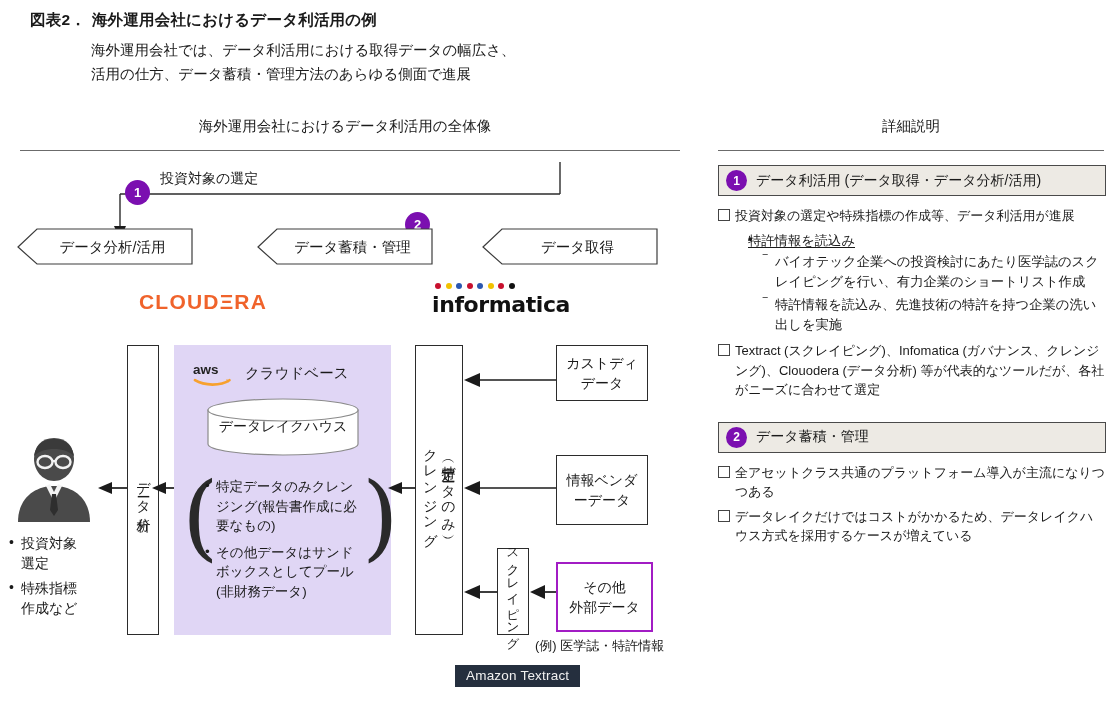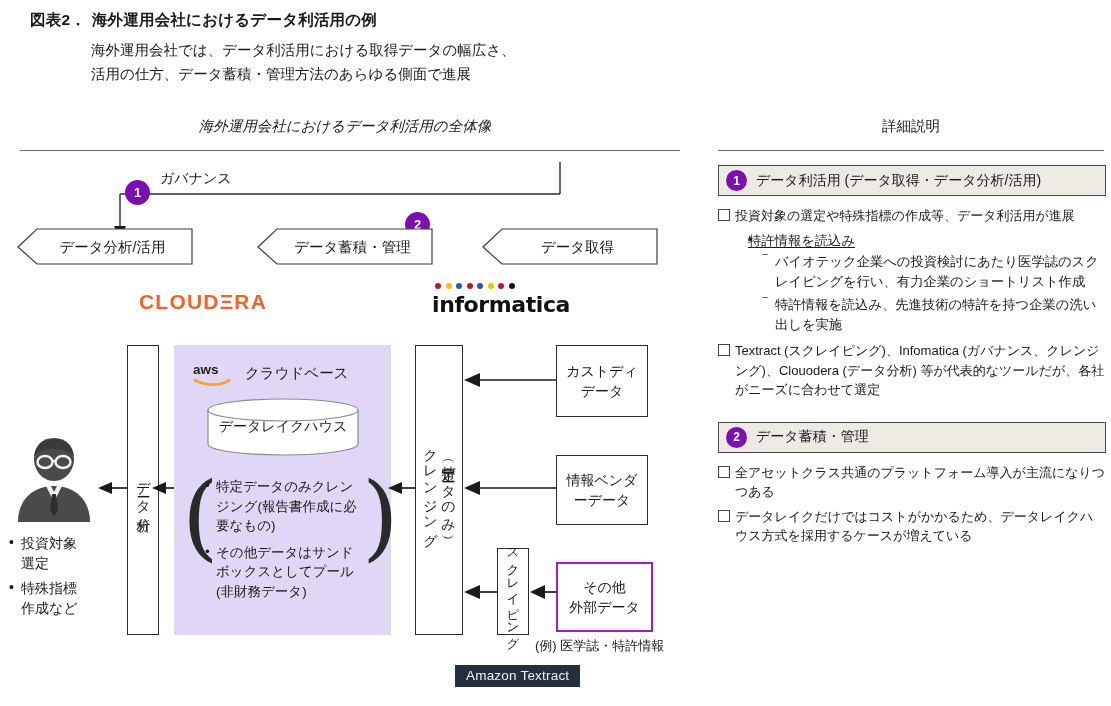--- a/index.html
+++ b/index.html
@@ -15,21 +15,21 @@
   .abs{position:absolute;}
 
   
   #title-block{left:30px;top:10px;width:680px;}
   #fig-title{font-size:15.5px;font-weight:bold;letter-spacing:.2px;line-height:1.3;}
   #fig-title .num{margin-right:6px;}
   #fig-sub{margin-top:9px;margin-left:61px;font-size:14.5px;line-height:1.62;font-weight:normal;}
 
   
   .col-head{text-align:center;font-size:14.5px;font-weight:normal;}
-  #left-head{left:0px;top:117px;width:690px;font-style:italic;}
+  #left-head{left:0px;top:117px;width:690px;}
   #right-head{left:715px;top:117px;width:392px;}
   .rule{position:absolute;height:0;border-top:1.6px solid #6b6b6b;}
   #left-rule{left:20px;top:150px;width:660px;}
   #right-rule{left:718px;top:150px;width:386px;}
   .chev-wrap{position:absolute;}
   .chev-wrap svg{position:absolute;left:0;top:0;overflow:visible;}
   .chev-label{position:absolute;left:0;top:0;width:100%;height:100%;
     display:flex;align-items:center;justify-content:center;
     font-size:14.5px;white-space:nowrap;padding-left:14px;box-sizing:border-box;}
 
@@ -136,21 +136,21 @@
 <div class="abs col-head" id="right-head">詳細説明</div>
 <div class="rule" id="right-rule"></div>
 
 <svg class="abs" style="left:0;top:160px;width:700px;height:100px;">
   <path d="M120,34 L560,34" stroke="#2b2b2b" stroke-width="1.4" fill="none"></path>
   <path d="M560,34 L560,2" stroke="#2b2b2b" stroke-width="1.4" fill="none"></path>
   <path d="M120,34 L120,68" stroke="#2b2b2b" stroke-width="1.4" fill="none"></path>
   <polygon points="120,80 114,66 126,66" fill="#1b1b1b"></polygon>
 </svg>
 
-<div id="flow-label">ガバナンス</div>
+<div id="flow-label">投資対象の選定</div>
 <div class="badge abs" style="left:125px;top:180px;">1</div>
 <div class="badge abs" style="left:405px;top:212px;">2</div>
 
 <div class="chev-wrap" style="left:18px;top:229px;width:175px;height:36px;">
   <svg width="175" height="36" viewBox="0 0 175 36">
       <polygon points="0,18 19,0 174,0 174,35 19,35" fill="#ffffff" stroke="#3c3c3c" stroke-width="1.2"></polygon>
     </svg>
   <div class="chev-label">データ分析/活用</div>
 </div>
 
@@ -217,21 +217,21 @@
   <div style="display:flex;flex-direction:row-reverse;">
     <div class="vtext">（特定データのみ）</div>
     <div class="vtext">クレンジング</div>
   </div>
 </div>
 
 <div class="vbox" style="left:497px;top:548px;width:32px;height:87px;">
   <div class="vtext small">スクレイピング</div>
 </div>
 
-<div class="pbox" style="left:556px;top:345px;width:92px;height:72px;white-space:pre-line;">カストディ
+<div class="pbox" style="left:556px;top:345px;width:92px;height:56px;white-space:pre-line;">カストディ
 データ</div>
 <div class="pbox" style="left:556px;top:455px;width:92px;height:70px;white-space:pre-line;">情報ベンダ
 ーデータ</div>
 <div class="pbox" id="other-ext-box" style="left:556px;top:562px;width:97px;height:70px;white-space:pre-line;">その他
 外部データ</div>
 
 <div id="example-caption">(例) 医学誌・特許情報</div>
 <div id="textract-badge">Amazon Textract</div>
 
 <svg class="abs" style="left:0;top:330px;width:700px;height:330px;">

